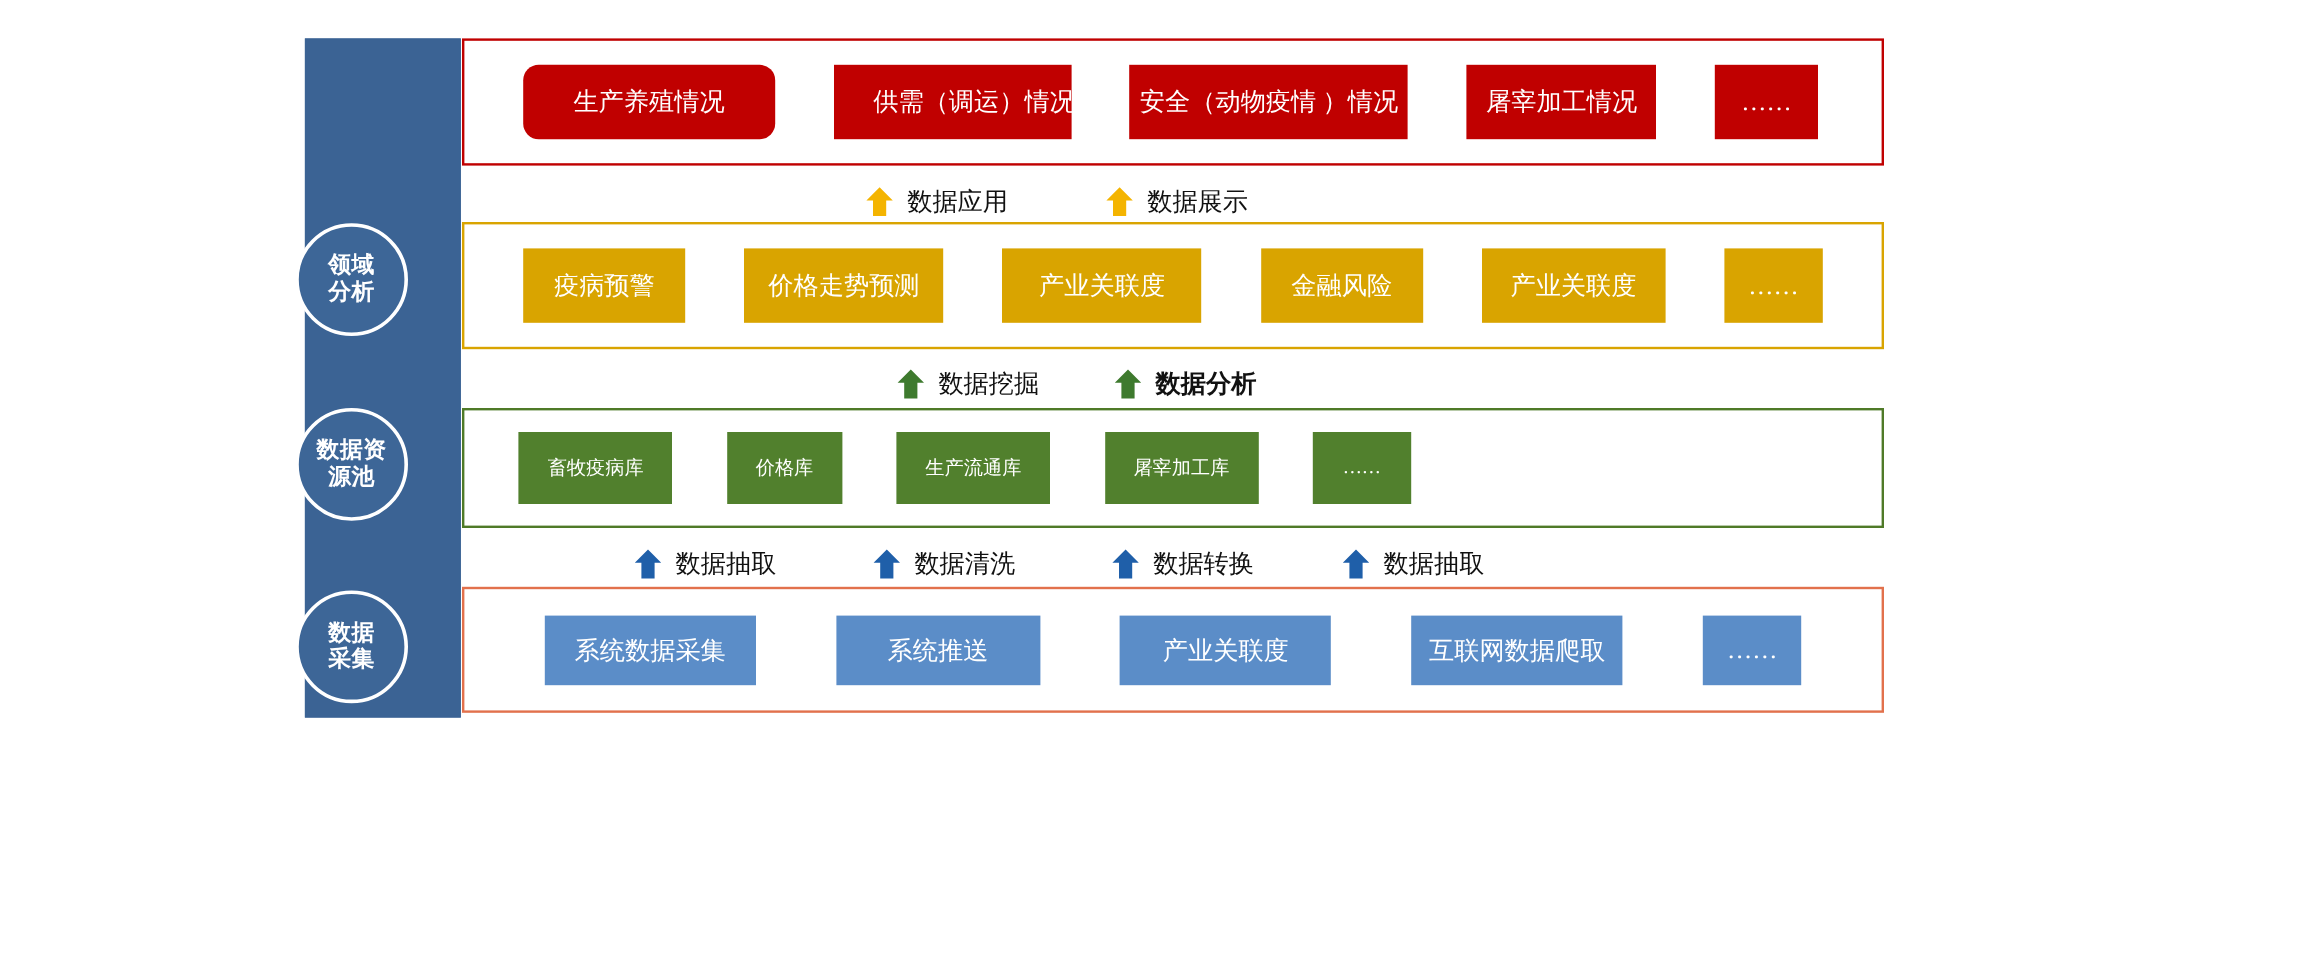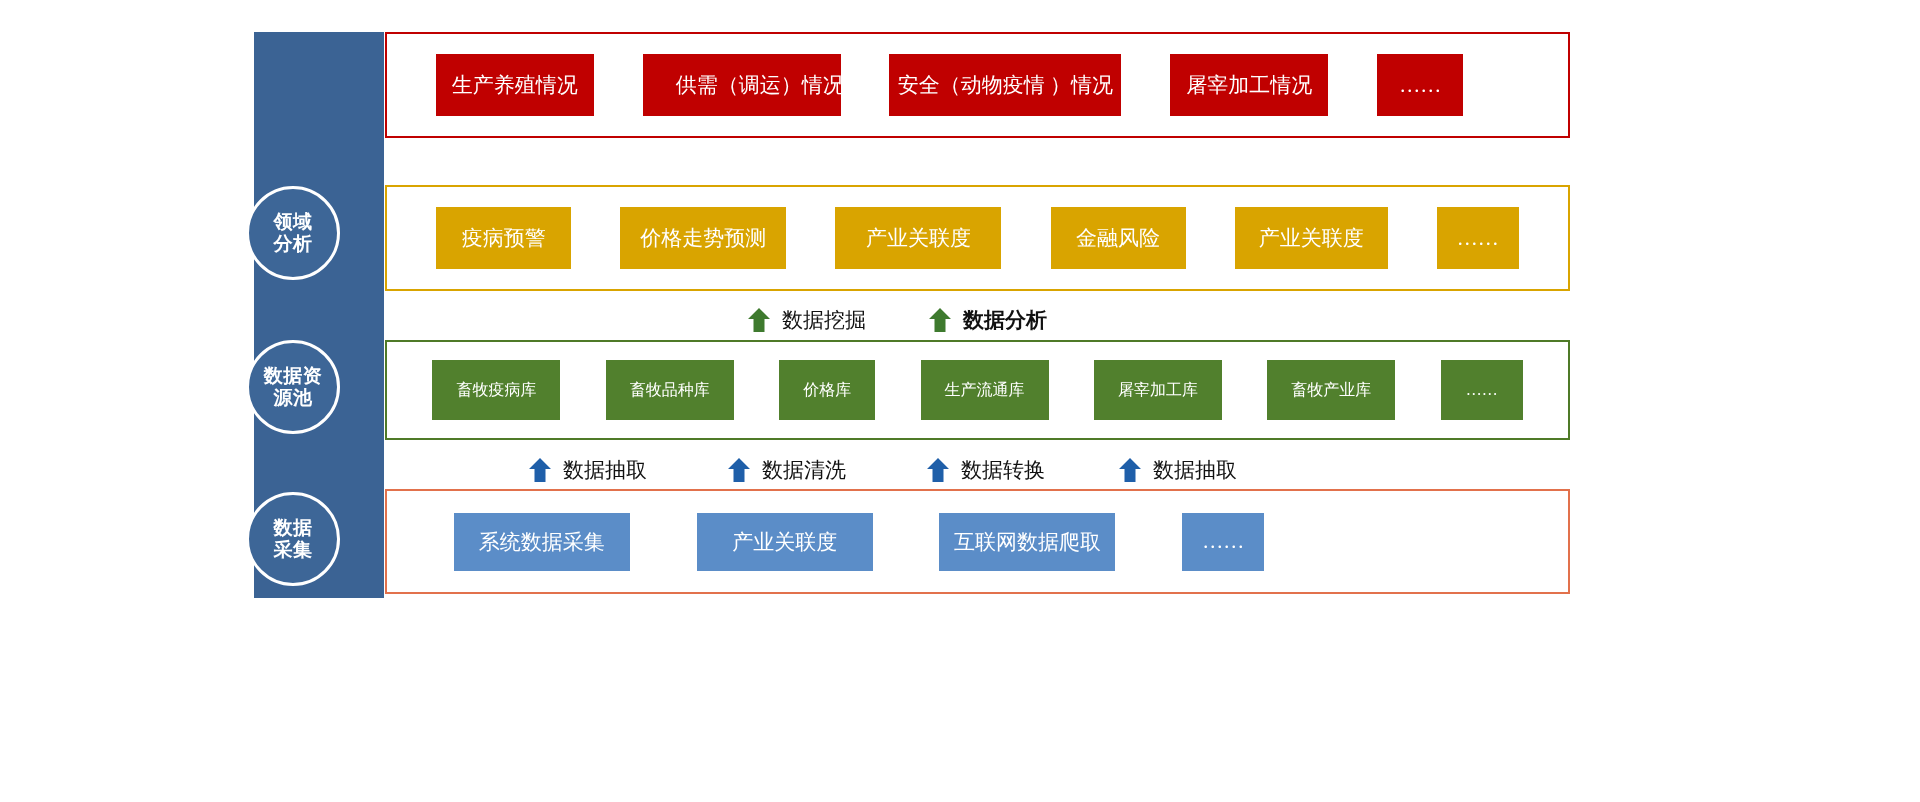--- a/index.html
+++ b/index.html
@@ -156,38 +156,52 @@
 源池</span>
     </div>
     <div class="sb-circle sb-c2">
       <span>数据
 采集</span>
     </div>
   </div>
 
   <div class="layer layer-app">
     <div class="layer-inner" id="app-row" style="padding-left: 48.8333px;">
-        <div class="box" style="width: 158px; margin-right: 48.8333px;">
+        <div class="box" style="width: 210px; margin-right: 48.8333px; border-radius: 13px;">
           <span>生产养殖情况</span>
         </div>
         <div class="box" style="width: 198px; margin-right: 48.8333px; padding-left: 36px;">
           <span>供需（调运）情况</span>
         </div>
         <div class="box" style="width: 232px; margin-right: 48.8333px;">
           <span>安全（动物疫情 ）情况</span>
         </div>
         <div class="box" style="width: 158px; margin-right: 48.8333px;">
           <span>屠宰加工情况</span>
         </div>
         <div class="box" style="width: 86px; margin-right: 0px;">
           <span>……</span>
         </div>
       </div>
   </div>
 
+  <div class="arrow-row row-app" id="flow-app">
+      <div class="arrow-item" style="left: 336px;">
+        <span class="arrow-glyph"><svg viewBox="0 0 24 26" width="24" height="26" aria-hidden="true">
+            <polygon points="12,1 23,12 17.5,12 17.5,25 6.5,25 6.5,12 1,12" fill="#F4B400"></polygon>
+          </svg></span>
+        <span class="arrow-label">数据应用</span>
+      </div>
+      <div class="arrow-item" style="left: 536px;">
+        <span class="arrow-glyph"><svg viewBox="0 0 24 26" width="24" height="26" aria-hidden="true">
+            <polygon points="12,1 23,12 17.5,12 17.5,25 6.5,25 6.5,12 1,12" fill="#F4B400"></polygon>
+          </svg></span>
+        <span class="arrow-label">数据展示</span>
+      </div>
+    </div>
 
   <div class="layer layer-ana">
     <div class="layer-inner" id="ana-row" style="padding-left: 49.1429px;">
         <div class="box" style="width: 135px; margin-right: 49.1429px;">
           <span>疫病预警</span>
         </div>
         <div class="box" style="width: 166px; margin-right: 49.1429px;">
           <span>价格走势预测</span>
         </div>
         <div class="box" style="width: 166px; margin-right: 49.1429px;">
@@ -218,34 +232,28 @@
           </svg></span>
         <span class="arrow-label">数据分析</span>
       </div>
     </div>
 
   <div class="layer layer-res">
     <div class="layer-inner" id="res-row" style="padding-left: 45.375px;">
         <div class="box" style="width: 128px; margin-right: 45.375px;">
           <span>畜牧疫病库</span>
         </div>
-        <div class="box" style="width: 128px; margin-right: 45.375px;">
-          <span>畜牧品种库</span>
-        </div>
         <div class="box" style="width: 96px; margin-right: 45.375px;">
           <span>价格库</span>
         </div>
         <div class="box" style="width: 128px; margin-right: 45.375px;">
           <span>生产流通库</span>
         </div>
         <div class="box" style="width: 128px; margin-right: 45.375px;">
           <span>屠宰加工库</span>
-        </div>
-        <div class="box" style="width: 128px; margin-right: 45.375px;">
-          <span>畜牧产业库</span>
         </div>
         <div class="box" style="width: 82px; margin-right: 0px;">
           <span>……</span>
         </div>
       </div>
   </div>
 
   <div class="arrow-row row-res" id="flow-res">
       <div class="arrow-item" style="left: 143px;">
         <span class="arrow-glyph"><svg viewBox="0 0 24 26" width="24" height="26" aria-hidden="true">
@@ -271,20 +279,23 @@
           </svg></span>
         <span class="arrow-label">数据抽取</span>
       </div>
     </div>
 
   <div class="layer layer-col">
     <div class="layer-inner" id="col-row" style="padding-left: 66.8333px;">
         <div class="box" style="width: 176px; margin-right: 66.8333px;">
           <span>系统数据采集</span>
         </div>
+        <div class="box" style="width: 170px; margin-right: 66.8333px;">
+          <span>系统推送</span>
+        </div>
         <div class="box" style="width: 176px; margin-right: 66.8333px;">
           <span>产业关联度</span>
         </div>
         <div class="box" style="width: 176px; margin-right: 66.8333px;">
           <span>互联网数据爬取</span>
         </div>
         <div class="box" style="width: 82px; margin-right: 0px;">
           <span>……</span>
         </div>
       </div>

